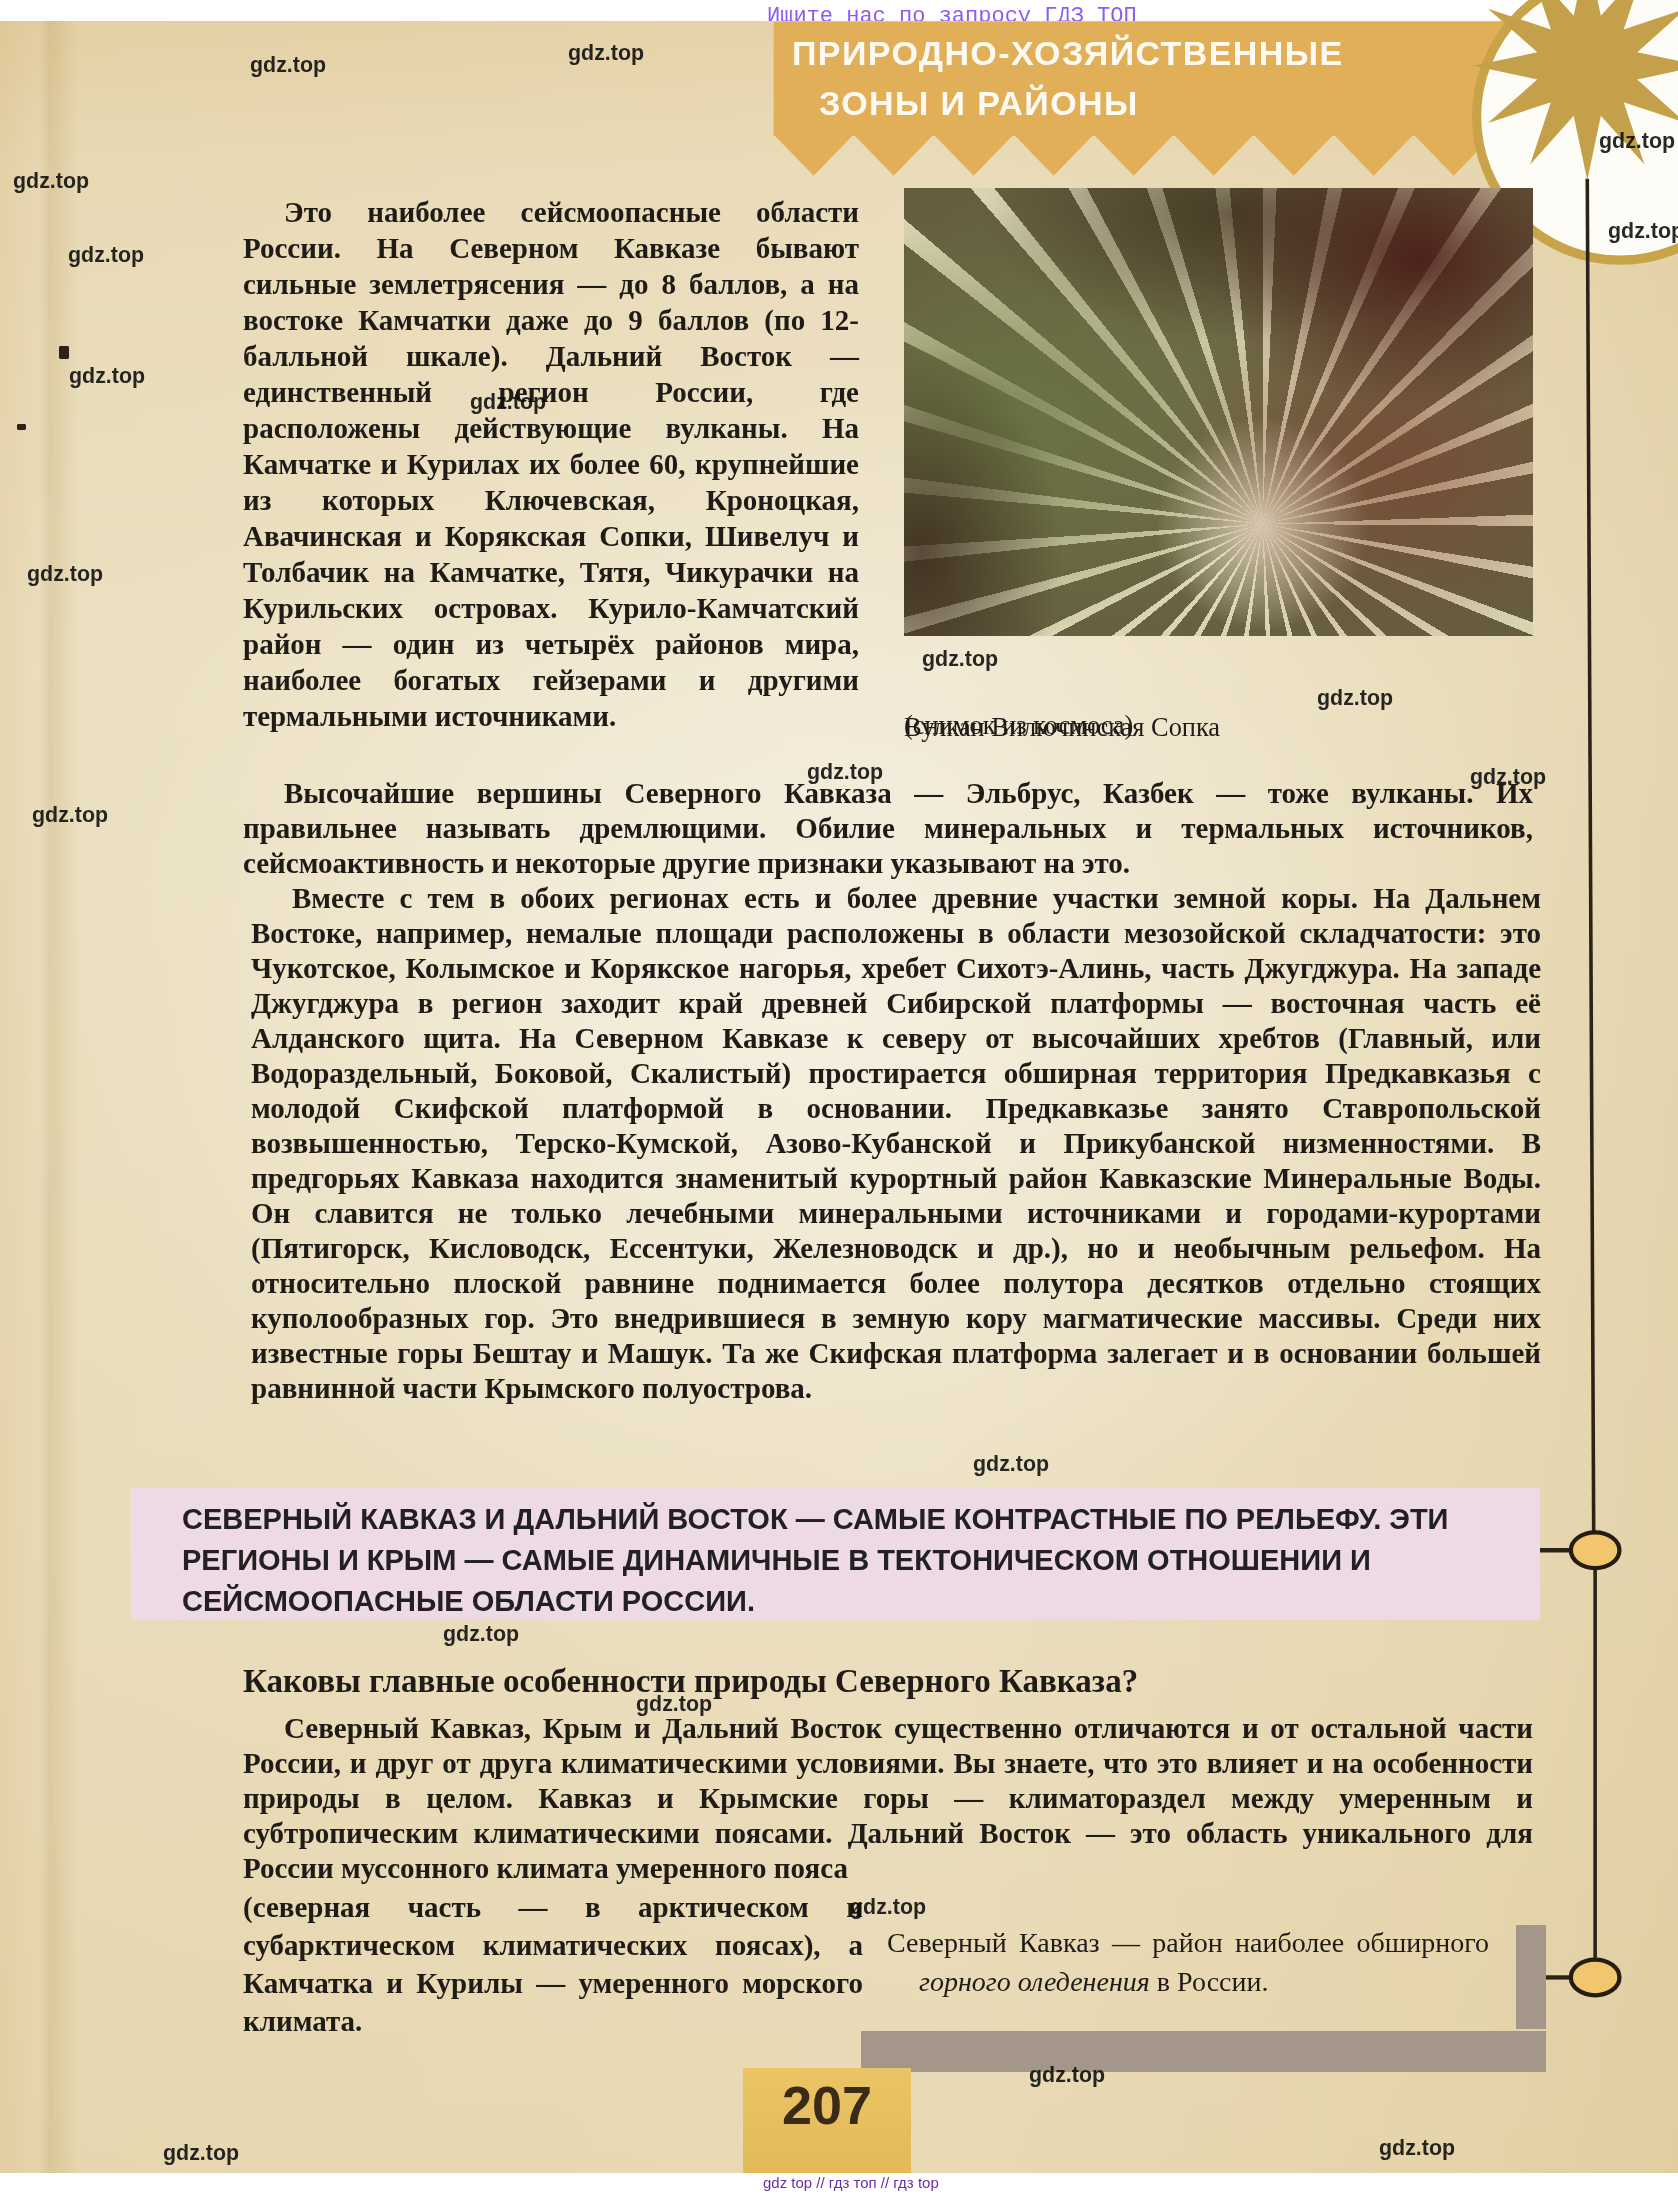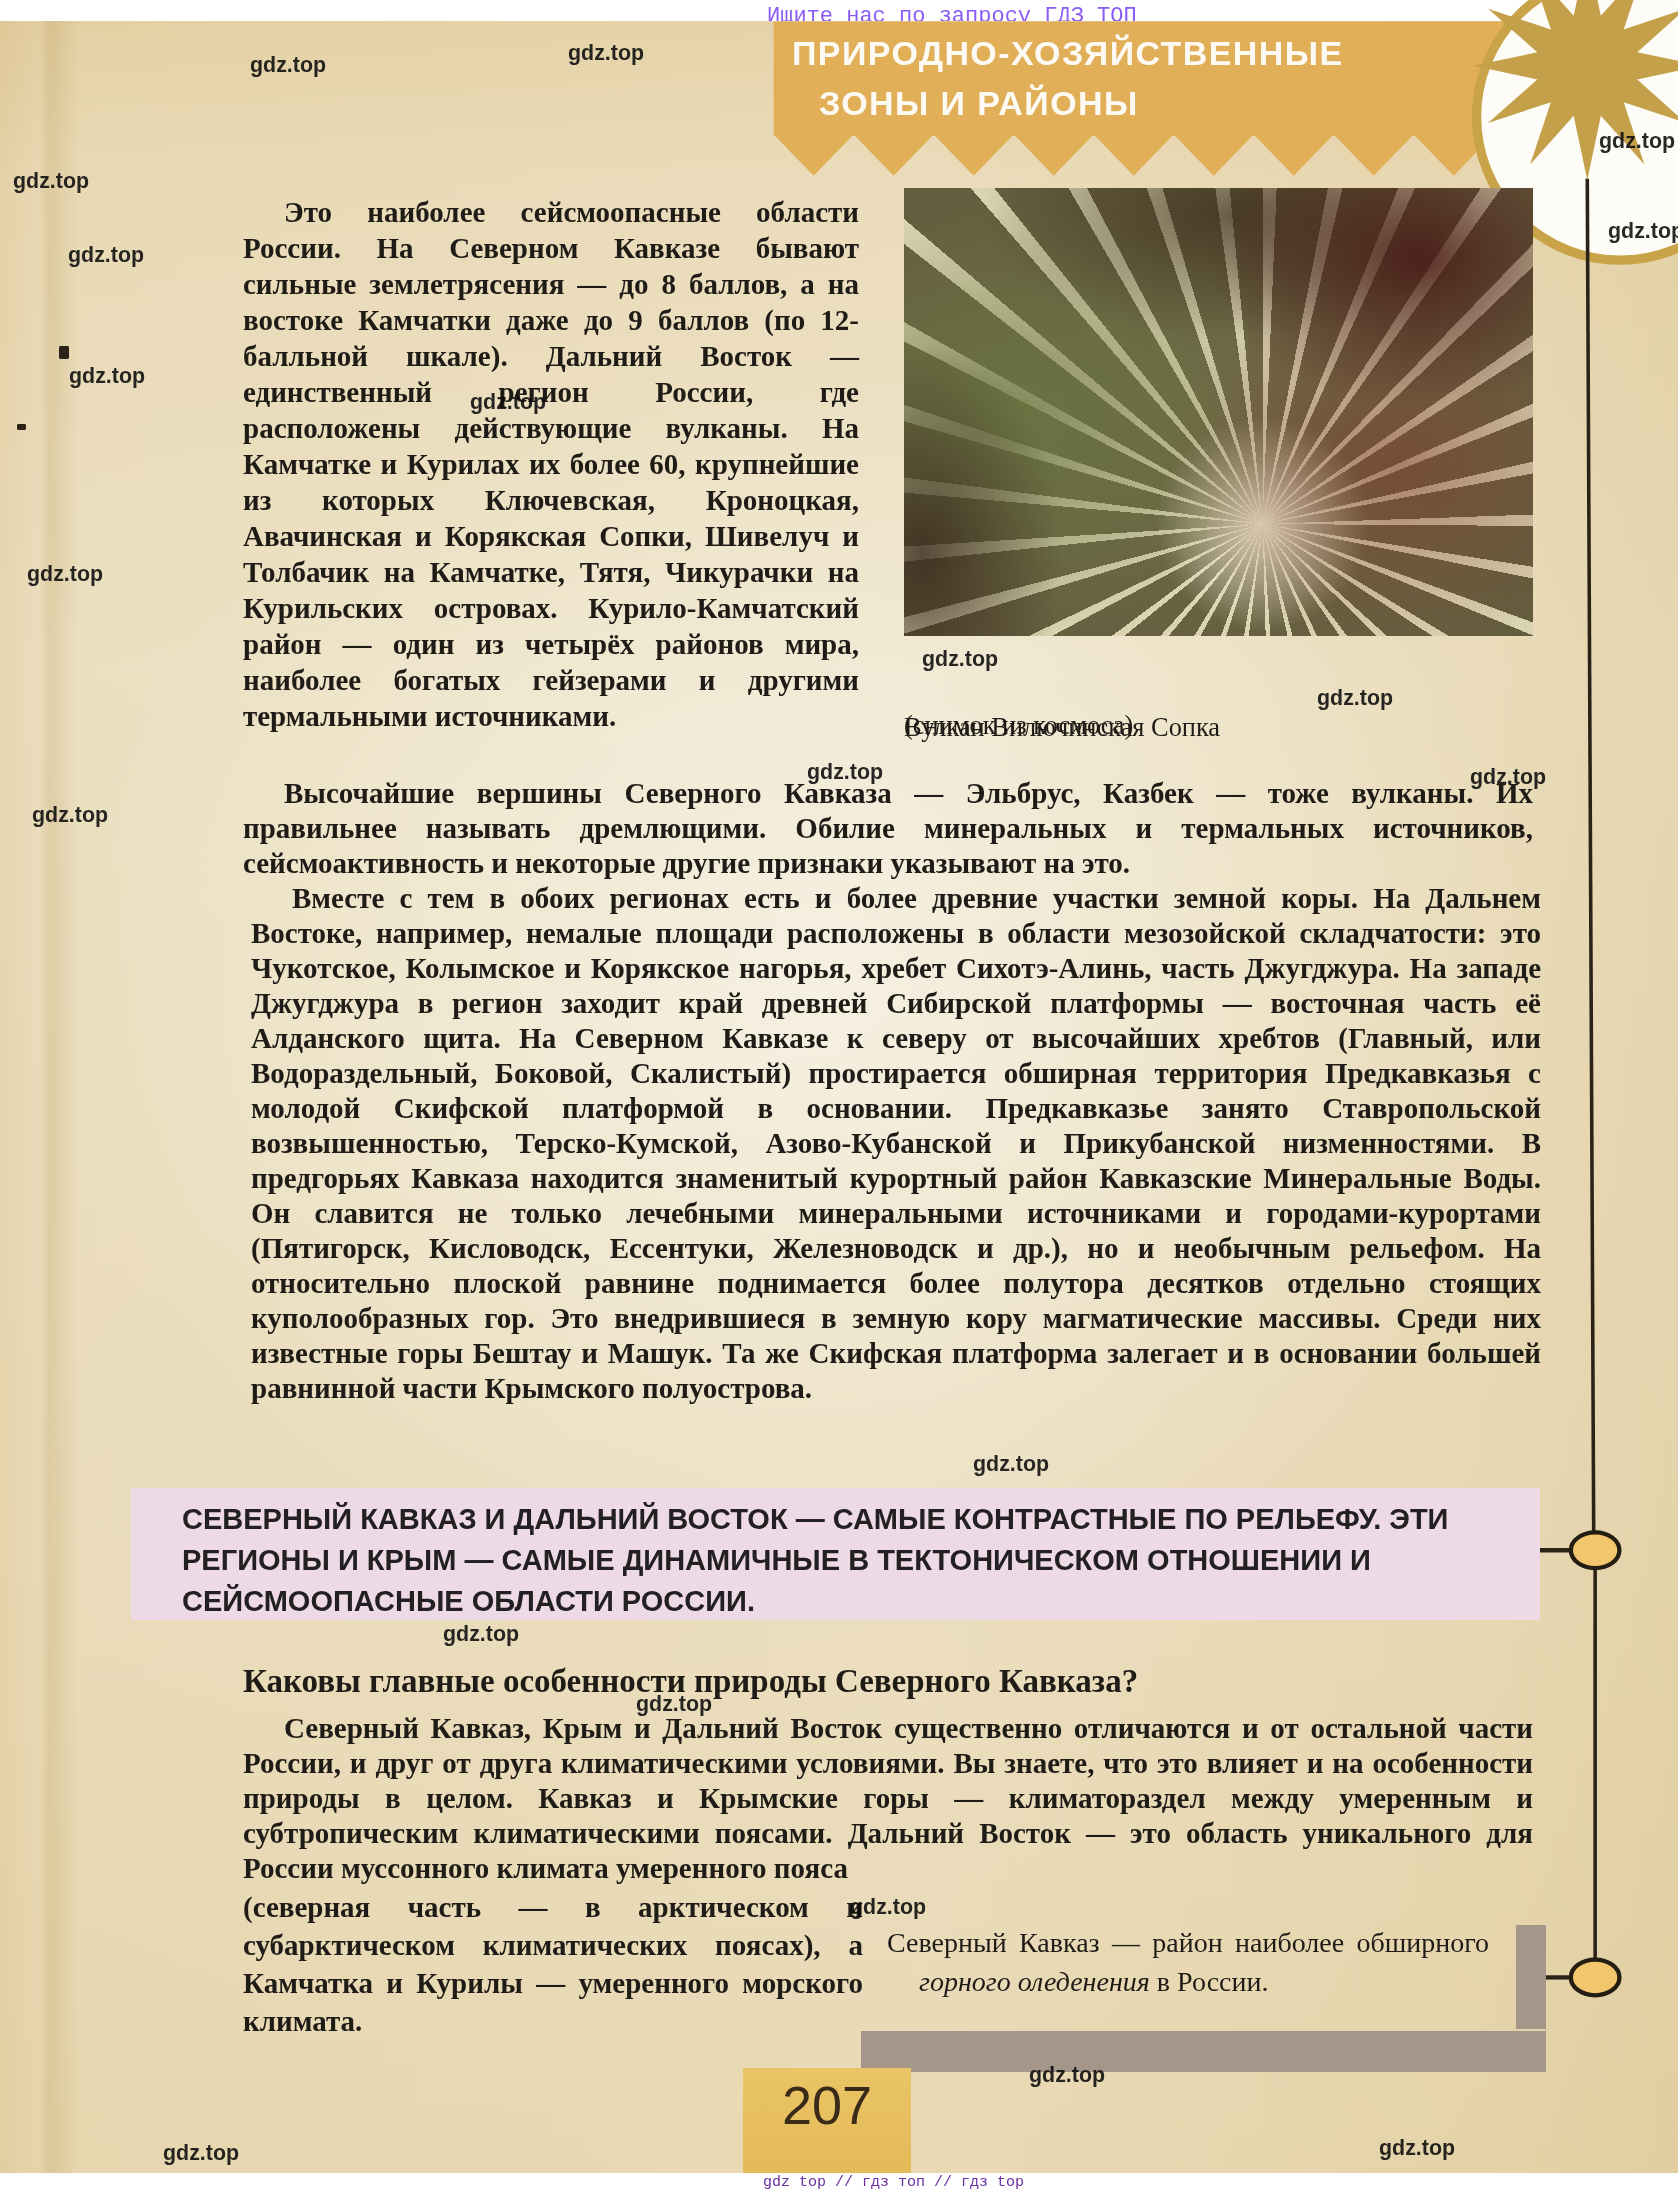--- a/index.html
+++ b/index.html
@@ -9,21 +9,21 @@
   #page{position:absolute;left:0;top:21.4px;width:1678px;height:2152px;
         background:
           radial-gradient(ellipse 1000px 857px at 48% 45%, rgba(255,255,255,0.50), rgba(255,255,255,0) 75%),
           linear-gradient(90deg, #efe3c8 0px, #f3ead6 39px, #e7dbbd 50px, #f4edda 79px, #f6f0e1 55%, #f2e9d2 88%, #eee3c8 100%),
           linear-gradient(180deg, #eee0c0 0%, #f3ead4 7%, #f6f1e2 30%, #f4edda 70%, #f1e7cd 100%);
         background-blend-mode:normal,multiply,normal;}
   .speck{position:absolute;background:#2b2218;border-radius:1.4px;}
   
   #promo{position:absolute;left:767px;top:3.6px;font-family:Liberation Mono, monospace;
          font-size:22px;color:#8b5cf6;white-space:nowrap;}
-  #footer-line{position:absolute;left:763px;top:2174px;font-family:Liberation Mono, monospace;
+  #footer-line{position:absolute;left:763px;top:2174px;font-family:Liberation Sans, sans-serif;
          font-size:15px;color:#6b2fa0;white-space:nowrap;text-align:right;}
   
   .banner-title{position:absolute;font-family:"Liberation Sans",sans-serif;font-weight:bold;
          color:rgba(255,255,255,0.93);font-size:34px;letter-spacing:1.4px;white-space:nowrap;}
   #banner-line1{left:792px;top:34px;text-align:center;}
   #banner-line2{left:819px;top:84px;}
   
   #photo{position:absolute;left:904px;top:188px;width:629px;height:448px;
     background-color:#6f6d49;
     background-image:
@@ -53,21 +53,21 @@
   #note-text{position:absolute;left:887px;top:1923px;width:602px;text-align:justify;
      font-size:28px;line-height:39px;}
   #note-text .it{font-style:italic;margin-left:32px;}
   .gray-bar{position:absolute;background:#a5968a;}
   #note-bar-right{left:1516px;top:1925px;width:30px;height:104px;}
   #note-bar-bottom{left:861px;top:2031px;width:685px;height:41px;}
   
   #pagenum-box{position:absolute;left:743px;top:2068px;width:168px;height:105px;
      background:linear-gradient(180deg,#eac465,#e4ba58);}
   #pagenum{position:absolute;left:0;top:5.7px;width:168px;text-align:center;
-     font-family:"Liberation Sans",sans-serif;font-weight:normal;font-size:54px;color:#3a2a18;}
+     font-family:"Liberation Sans",sans-serif;font-weight:bold;font-size:54px;color:#3a2a18;}
   
   .wm{position:absolute;font-family:"Liberation Sans",sans-serif;font-size:21.4px;
       color:rgba(10,10,10,0.88);white-space:nowrap;font-weight:bold;}
   svg{position:absolute;left:0;top:0;}
 </style>
 </head>
 <body>
 
 <div id="canvas">
 

